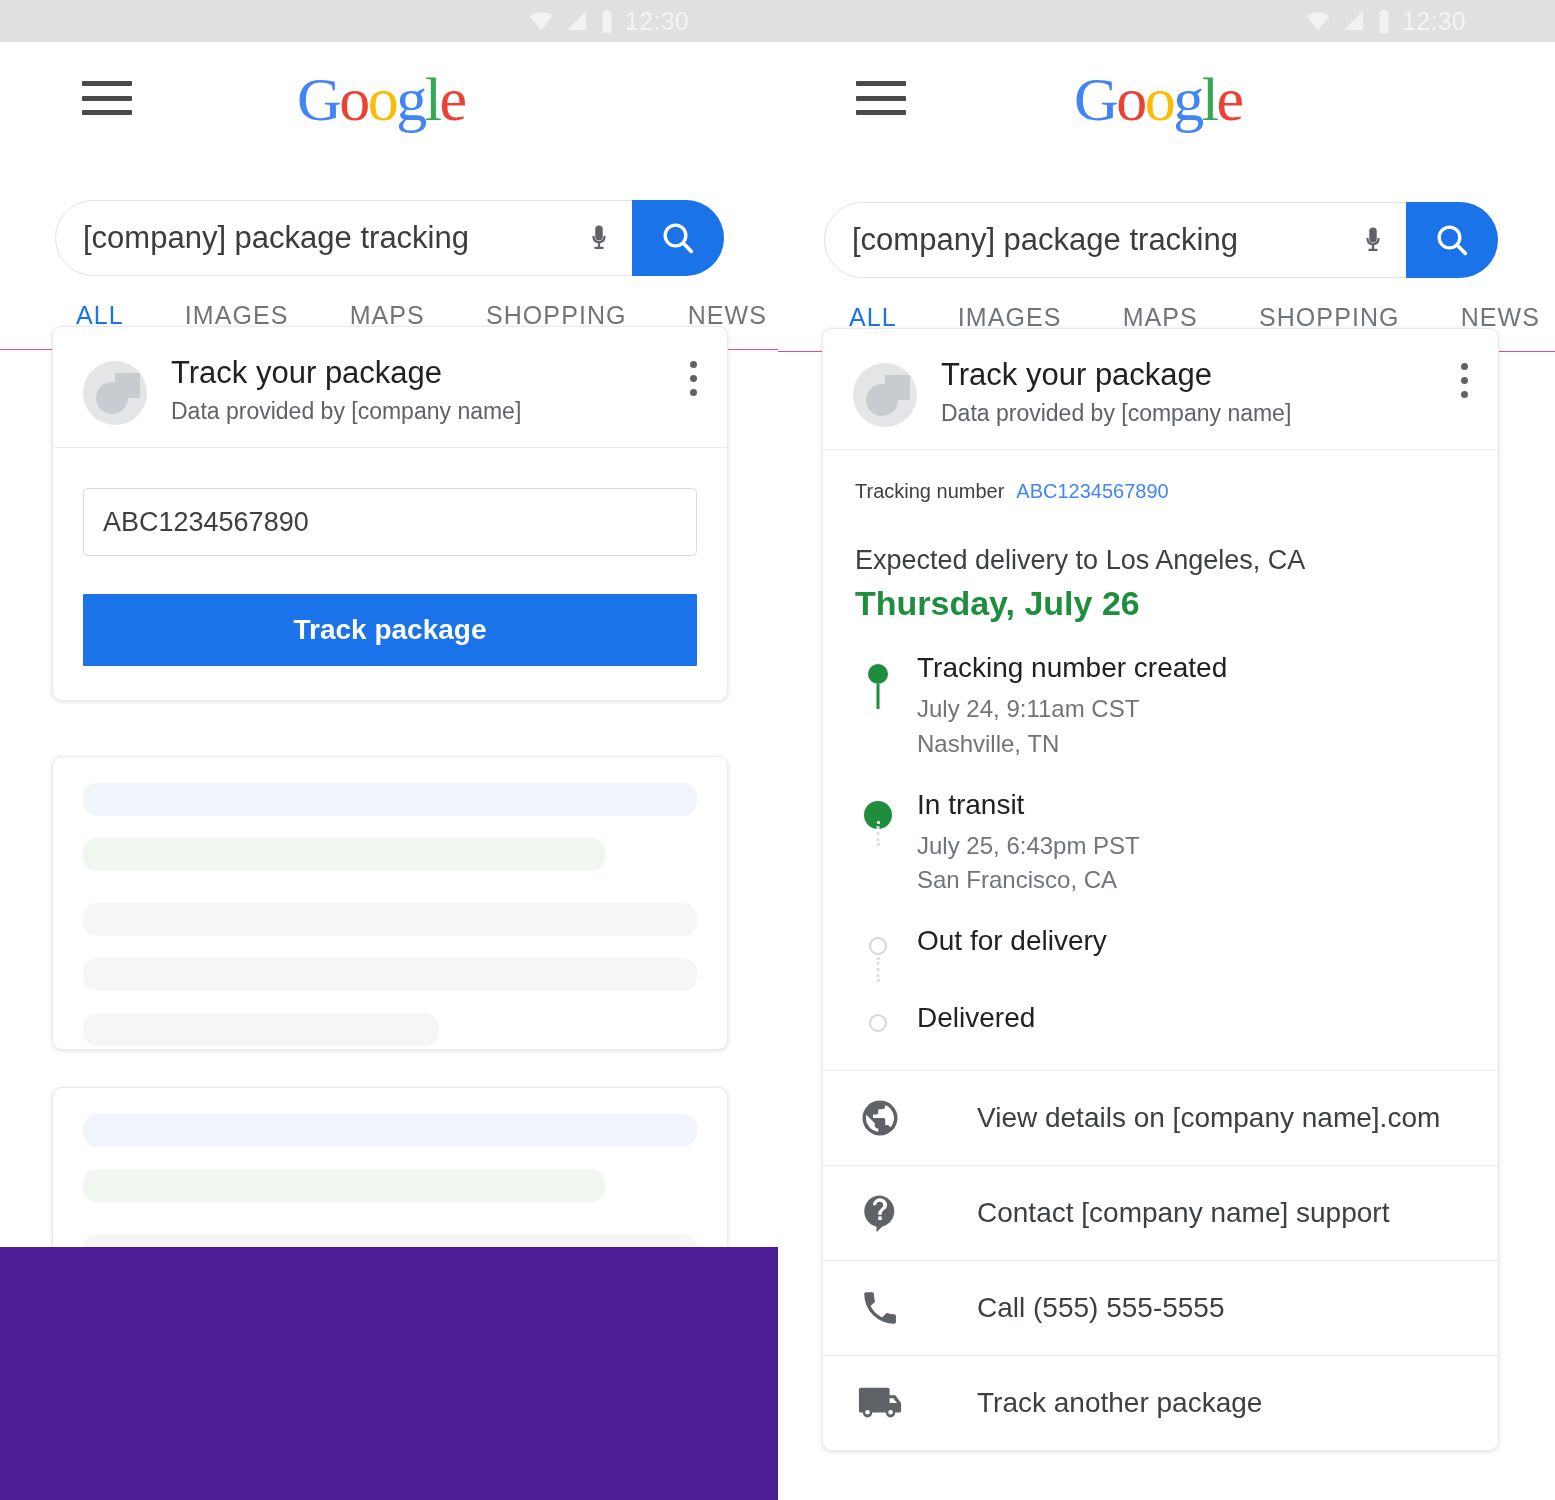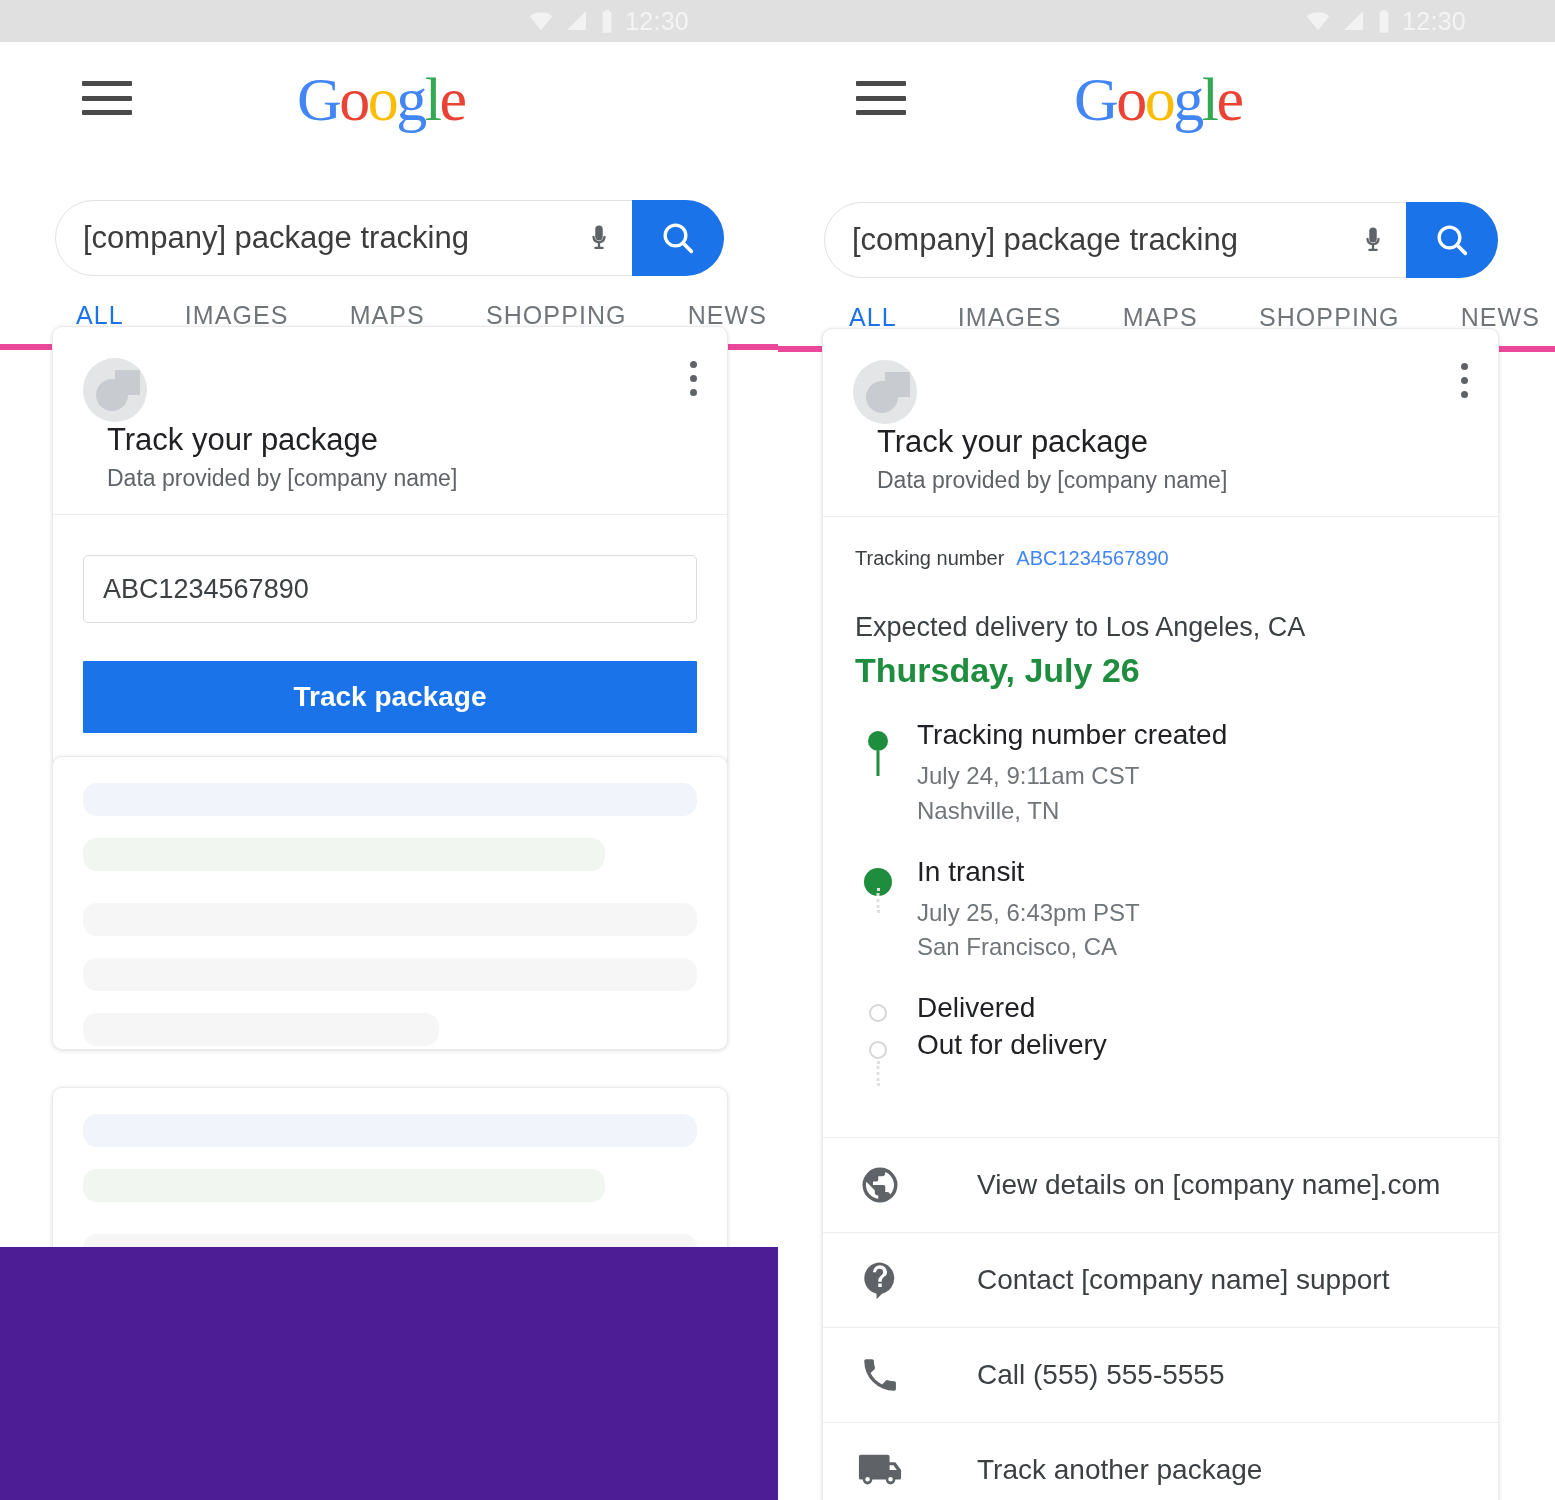--- a/index.html
+++ b/index.html
@@ -73,21 +73,21 @@
   .searchbtn {
     position: absolute; right: 0; top: 0; width: 92px; height: 76px;
     background: #1a73e8;
     border-radius: 0 38px 38px 0;
     display: flex; align-items: center; justify-content: center;
   }
 
   
   .tabsrow {
     position: absolute; width: 100%;
-    border-bottom: 6px solid #ec4899;
+    border-bottom: 1px solid #ec4899;
     height: 53px;
   }
   .panel-left  .tabsrow { top: 255px; }
   .panel-right .tabsrow { top: 257px; }
   .tabs { position: relative; display: flex; align-items: flex-start; gap: 0; white-space: nowrap; height: 53px; }
   .panel-left  .tabs { padding-left: 76px; }
   .panel-right .tabs { padding-left: 71px; }
   .tab {
     font-size: 25px; color: #70757a; letter-spacing: 1.1px;
     padding: 4px 0 0 0; margin-right: 61px; position: relative;
@@ -97,21 +97,21 @@
     content: ""; position: absolute; left: -3px; right: -3px; bottom: -13px;
     height: 5px; background: #1a73e8; border-radius: 2px;
   }
 
   
   .card {
     position: absolute; background: #fff;
     border: 1px solid #ebebeb; border-radius: 10px;
     box-shadow: 0 1px 4px rgba(32,33,36,.14);
   }
-  .card-head { display: flex; align-items: flex-start; padding: 28px 24px 22px 30px; position: relative; flex-direction: column; }
+  .card-head { display: flex; align-items: flex-end; padding: 28px 24px 22px 30px; position: relative; }
   .card-head-div { border-bottom: 1px solid #ececec; }
   .avatar {
     width: 64px; height: 64px; border-radius: 50%;
     background: #e3e5e7; position: relative; flex: 0 0 auto; margin-top: 3px;
     overflow: hidden;
   }
   .avatar .av-sq { position: absolute; left: 32px; top: 12px; width: 25px; height: 25px; background: #c8ccd0; }
   .avatar .av-ci { position: absolute; left: 13px; top: 21px; width: 32px; height: 32px; border-radius: 50%; background: #c8ccd0; }
   .card-head-text { margin-left: 24px; }
   .card-title { font-size: 31px; color: #202124; line-height: 1.14; white-space: nowrap; }
@@ -373,36 +373,36 @@
                 <span class="d d-curr"></span>
                 <span class="tl-line dotted"></span>
               </div>
               <div class="tl-body">
                 <div class="tl-title">In transit</div>
                 <div class="tl-meta">July 25, 6:43pm PST</div>
                 <div class="tl-meta" style="margin-top:2px;">San Francisco, CA</div>
               </div>
             </div>
 
-            <div class="tl-item last">
-              <div class="tl-dot">
-                <span class="d d-todo"></span>
-              </div>
-              <div class="tl-body">
-                <div class="tl-title">Delivered</div>
-              </div>
-            </div>
-
             <div class="tl-item compact">
               <div class="tl-dot">
                 <span class="d d-todo"></span>
                 <span class="tl-line dotted"></span>
               </div>
               <div class="tl-body">
                 <div class="tl-title">Out for delivery</div>
+              </div>
+            </div>
+
+            <div class="tl-item last">
+              <div class="tl-dot">
+                <span class="d d-todo"></span>
+              </div>
+              <div class="tl-body">
+                <div class="tl-title">Delivered</div>
               </div>
             </div>
 
           </div>
         </div>
 
         <div class="act-row">
           <span class="act-ico">
             <svg width="42" height="42" viewBox="0 0 24 24">
                 <path fill="#5f6368" d="M12 2a10 10 0 1 0 0 20 10 10 0 0 0 0-20zm-1 17.9A8 8 0 0 1 4 12c0-.6.1-1.2.2-1.8L9 15v1a2 2 0 0 0 2 2v1.9zm6.9-2.5a2 2 0 0 0-1.9-1.4h-1v-3a1 1 0 0 0-1-1H8v-2h2a1 1 0 0 0 1-1V7h2a2 2 0 0 0 2-2v-.4a8 8 0 0 1 2.9 12.8z"></path>

